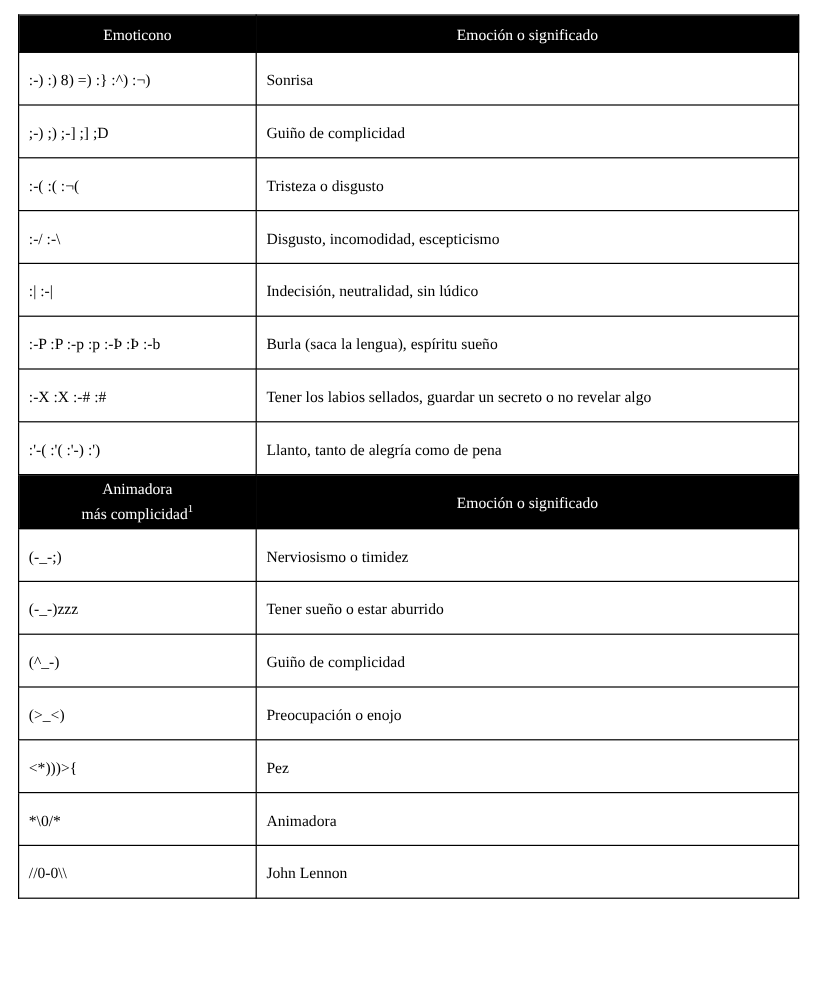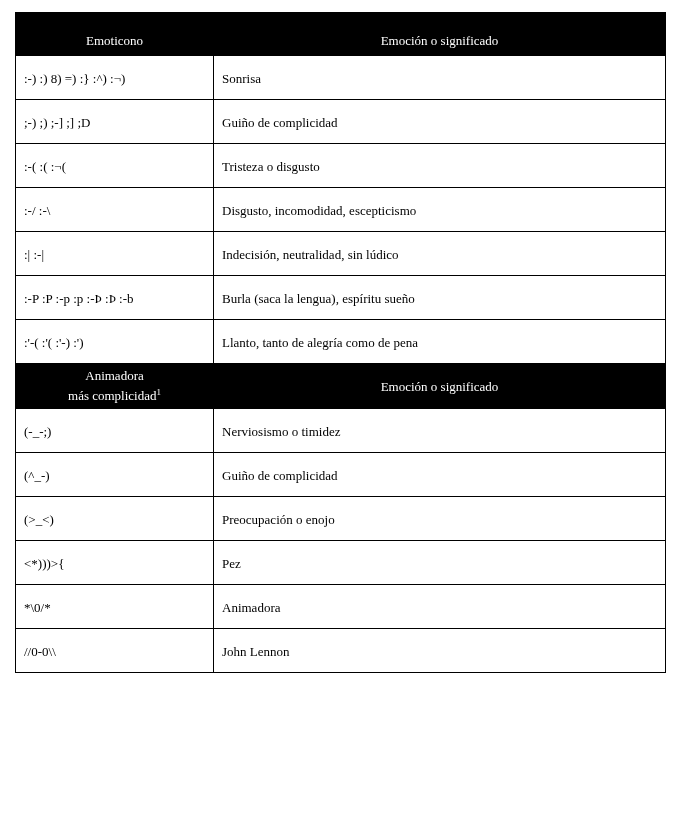--- a/index.html
+++ b/index.html
@@ -6,21 +6,21 @@
     body { width: 688px; height: 830px; position: relative; overflow: hidden;
            font-family: "Liberation Serif", "DejaVu Serif", serif; color: #000; }
     table { position: absolute; left: 15px; top: 12px; width: 650px;
             border-collapse: collapse; table-layout: fixed; }
     col.c1 { width: 198px; }
     col.c2 { width: 452px; }
     td, th { border: 1.5px solid #000; font-size: 13px; font-weight: normal;
              padding: 0 0 0 8px; text-align: left; vertical-align: middle; }
     tr.row td { height: 41px; padding-top: 2px; }
     tr.hdr th { background: #000; color: #fff; text-align: center; padding: 0; }
-    tr.hdr1 th { height: 28px; padding-top: 14px; margin-left: 24px; }
+    tr.hdr1 th { height: 28px; padding-top: 2px; margin-left: 24px; }
     tr.hdr2 th { height: 44px; line-height: 17px; }
     sup { font-size: 9px; }
   </style>
 </head>
 <body>
 
 <table>
   <colgroup>
       <col class="c1">
       <col class="c2">
@@ -48,30 +48,38 @@
       </tr>
       <tr class="row">
         <td>:| :-|</td>
         <td>Indecisión, neutralidad, sin lúdico</td>
       </tr>
       <tr class="row">
         <td>:-P :P :-p :p :-Þ :Þ :-b</td>
         <td>Burla (saca la lengua), espíritu sueño</td>
       </tr>
       <tr class="row">
+        <td>:-X :X :-# :#</td>
+        <td>Tener los labios sellados, guardar un secreto o no revelar algo</td>
+      </tr>
+      <tr class="row">
         <td>:'-( :'( :'-) :')</td>
         <td>Llanto, tanto de alegría como de pena</td>
       </tr>
       <tr class="hdr hdr2">
         <th><span>Animadora</span><br><span>más complicidad</span><sup>1</sup></th>
         <th>Emoción o significado</th>
       </tr>
       <tr class="row">
         <td>(-_-;)</td>
         <td>Nerviosismo o timidez</td>
+      </tr>
+      <tr class="row">
+        <td>(-_-)zzz</td>
+        <td>Tener sueño o estar aburrido</td>
       </tr>
       <tr class="row">
         <td>(^_-)</td>
         <td>Guiño de complicidad</td>
       </tr>
       <tr class="row">
         <td>(&gt;_&lt;)</td>
         <td>Preocupación o enojo</td>
       </tr>
       <tr class="row">

